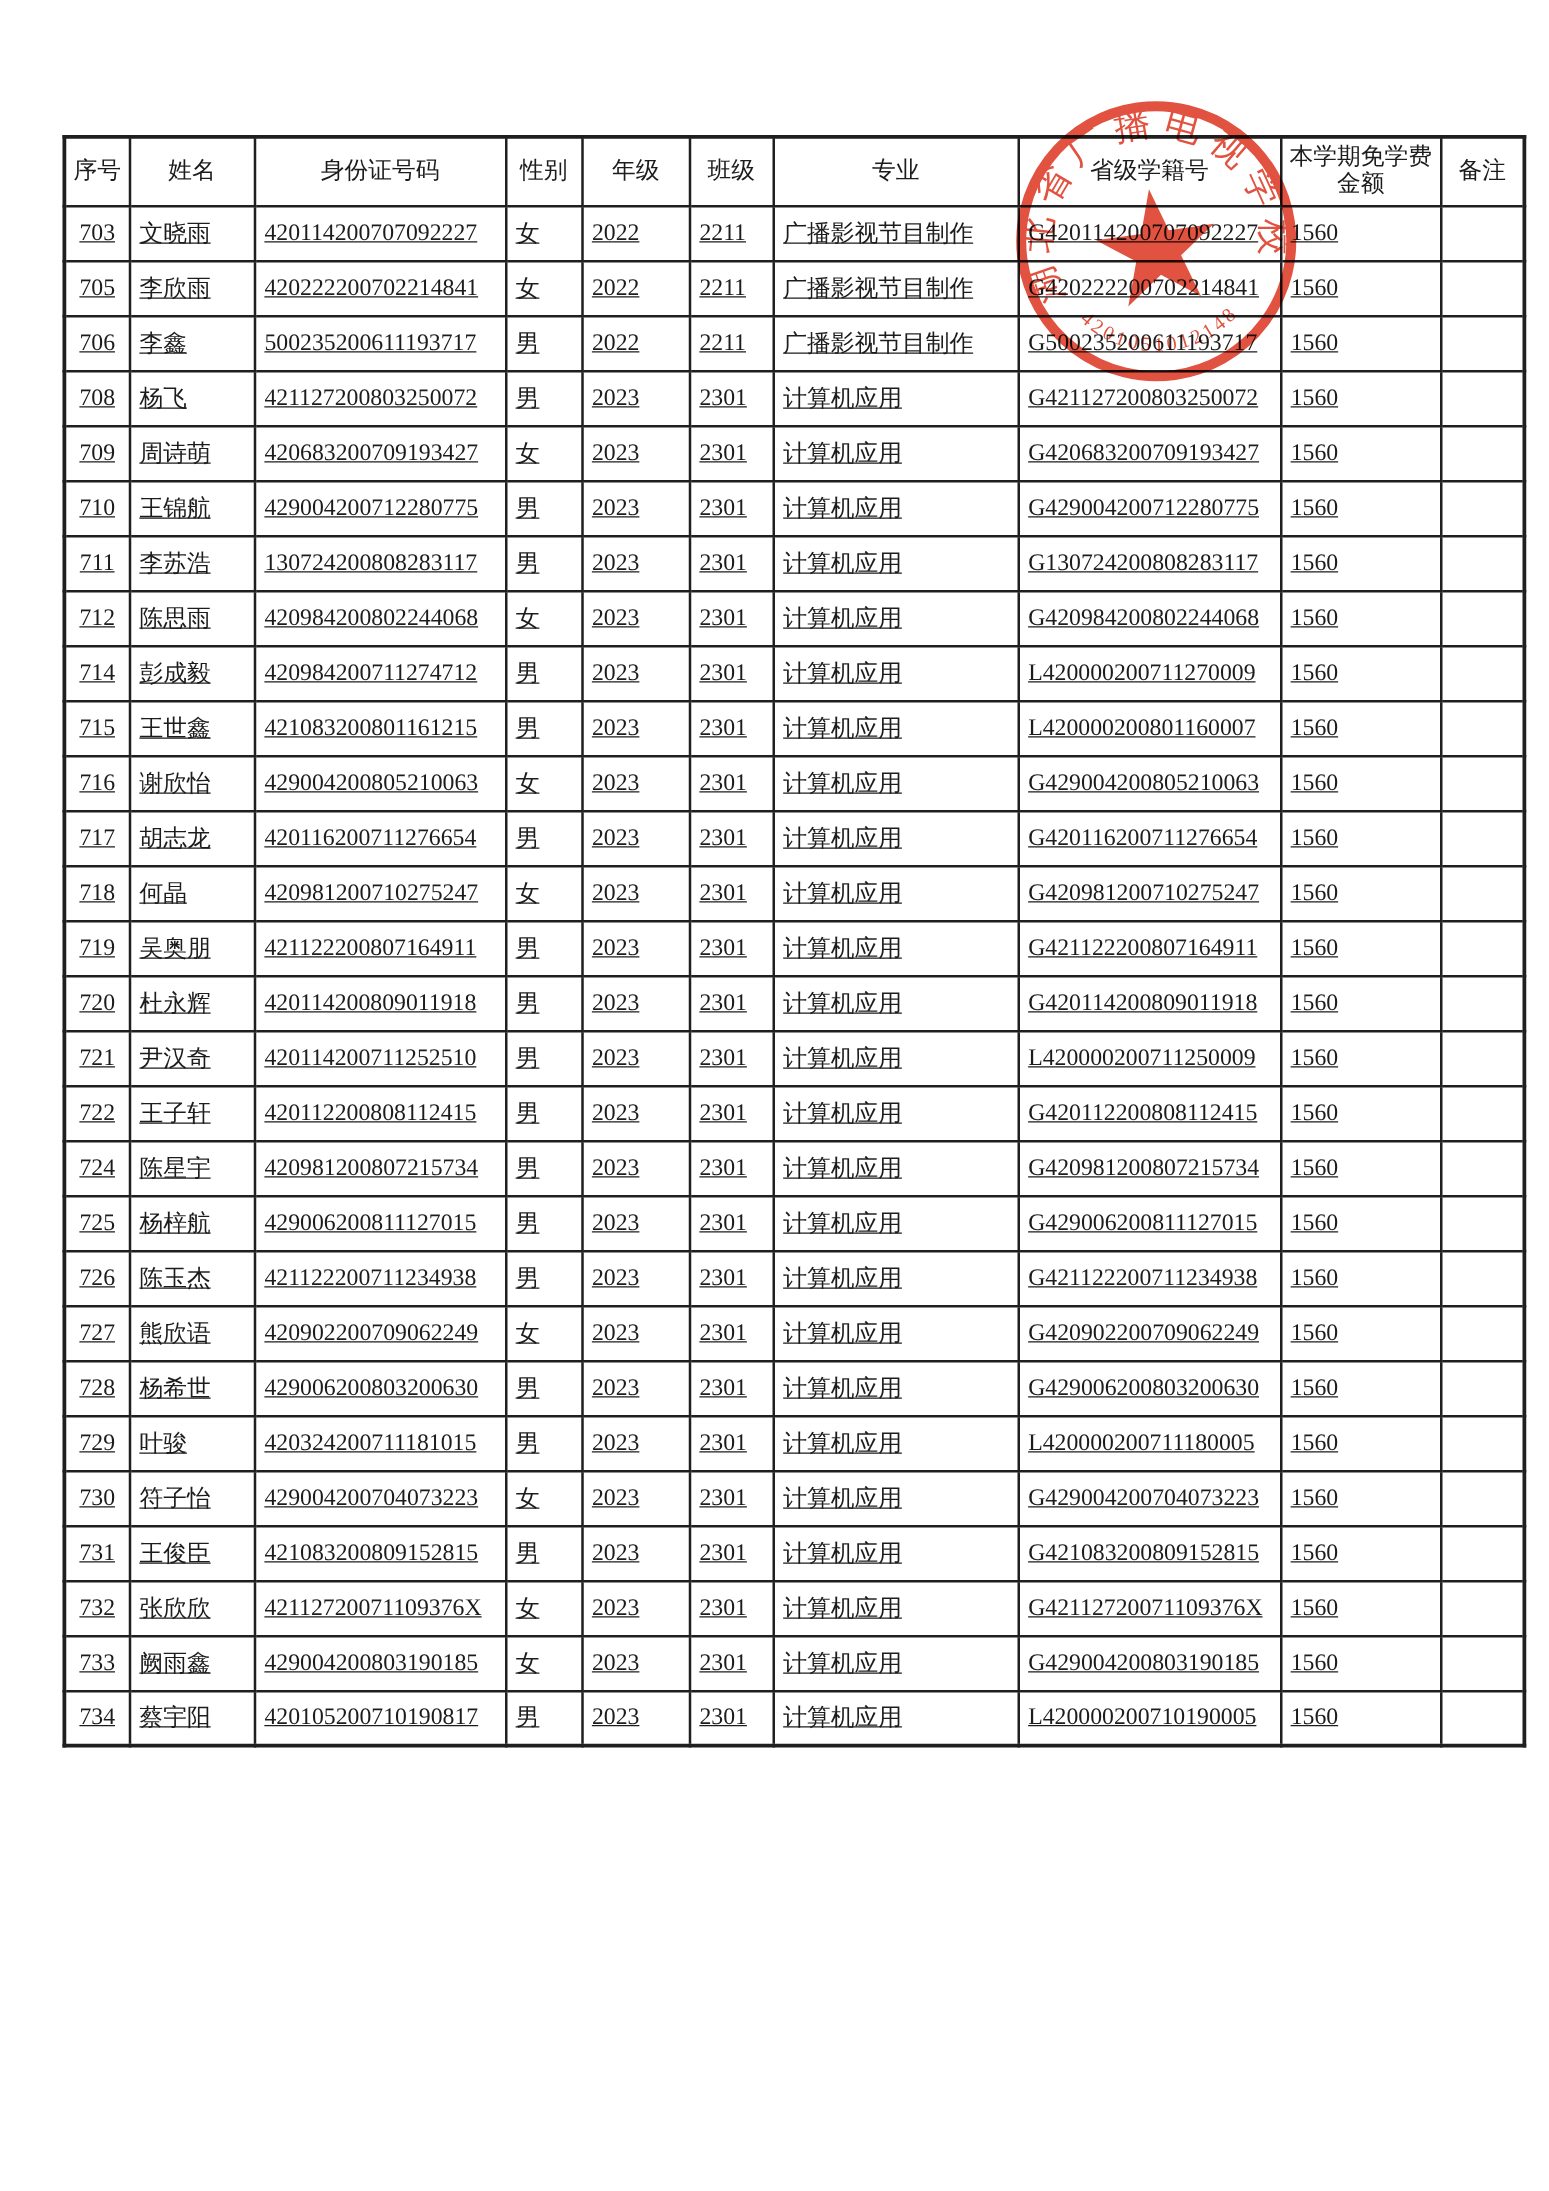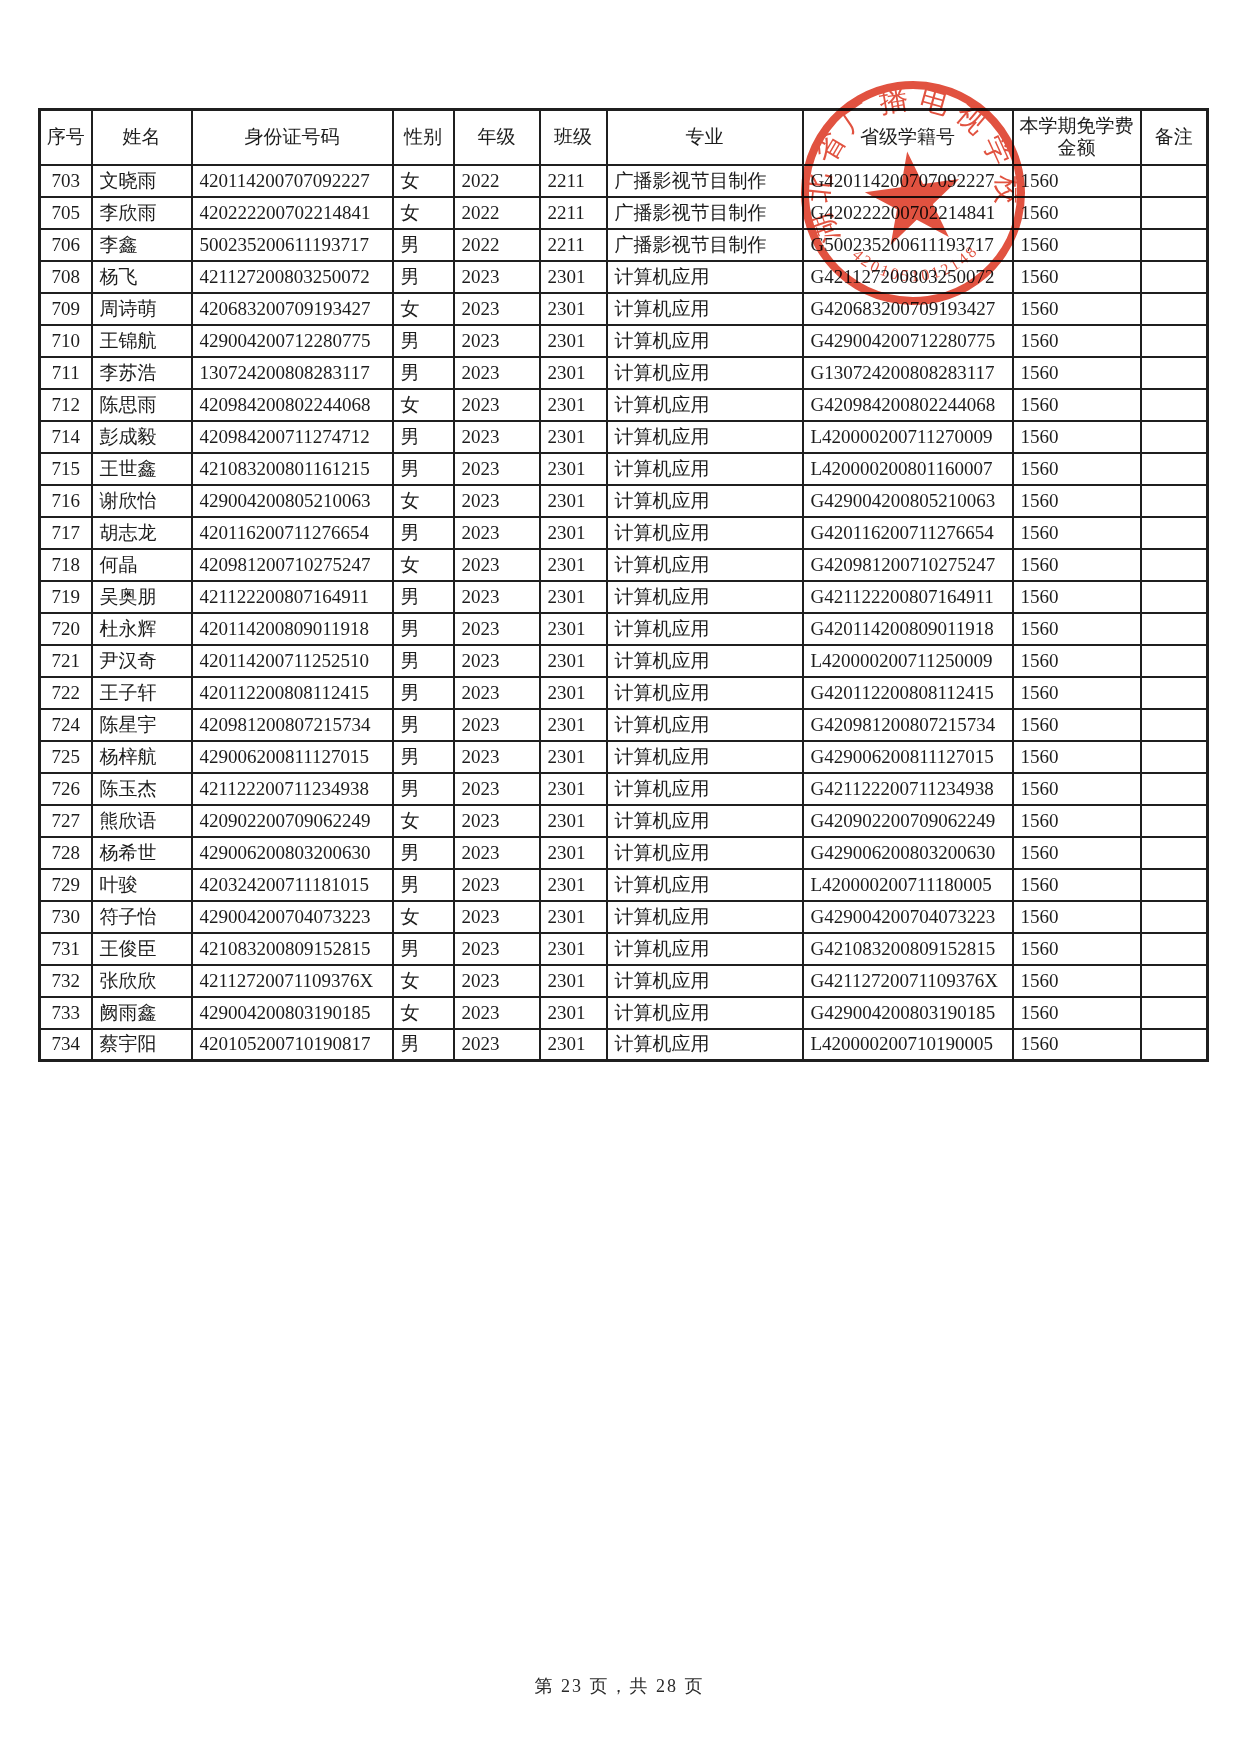--- a/index.html
+++ b/index.html
@@ -3,36 +3,36 @@
 <meta charset="utf-8">
 <style>
   html,body{margin:0;padding:0;}
   body{
     width:1239px;height:1753px;
     background:#ffffff;
     font-family:"Liberation Serif","DejaVu Serif",serif;
     position:relative;
     color:#1c1c1c;
   }
-  .page{position:absolute;inset:0;overflow:hidden;}
+  .page{position:absolute;inset:0;overflow:hidden;margin-left:12px;}
   table.roster{
     position:absolute;left:38px;top:108px;
     width:1168px;
     border-collapse:collapse;
     table-layout:fixed;
     background:#fff;
   }
   table.roster th, table.roster td{
     border:2px solid #1f1f1f;
     overflow:hidden;
     white-space:normal;
   }
   table.roster{border:3px solid #1f1f1f;}
   thead tr{height:55px;}
-  tbody tr{height:32px;}
+  tbody tr{height:44px;text-decoration:underline;}
   th{
     font-weight:normal;
     font-size:19px;
     text-align:center;
     vertical-align:middle;
     padding:0 5px;
     line-height:1.15;
   }
   td{
     font-size:19px;
@@ -443,15 +443,14 @@
       </defs>
       <text fill="#dd3a25" font-size="29" letter-spacing="8" font-family="'Liberation Serif','DejaVu Serif',serif">
         <textPath href="#sealTopArc" startOffset="2">湖北省广播电视学校</textPath>
       </text>
       <text fill="#dd3a25" font-size="16" letter-spacing="3" font-family="'Liberation Serif','DejaVu Serif',serif">
         <textPath href="#sealBottomArc" startOffset="12">4201051012148</textPath>
       </text>
     </svg>
   </div>
 
-  <div class="footer">第 23 页，共 28 页</div>
 
 </div>
 
 </body></html>

